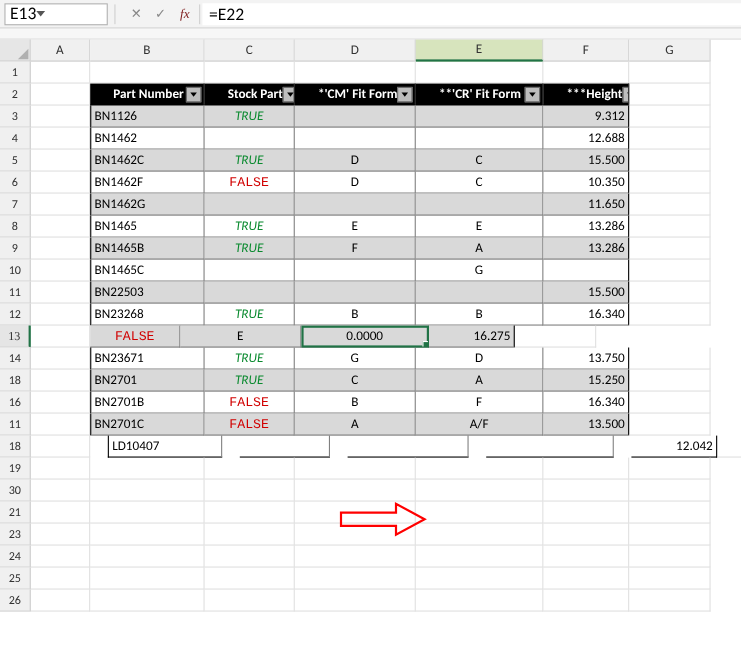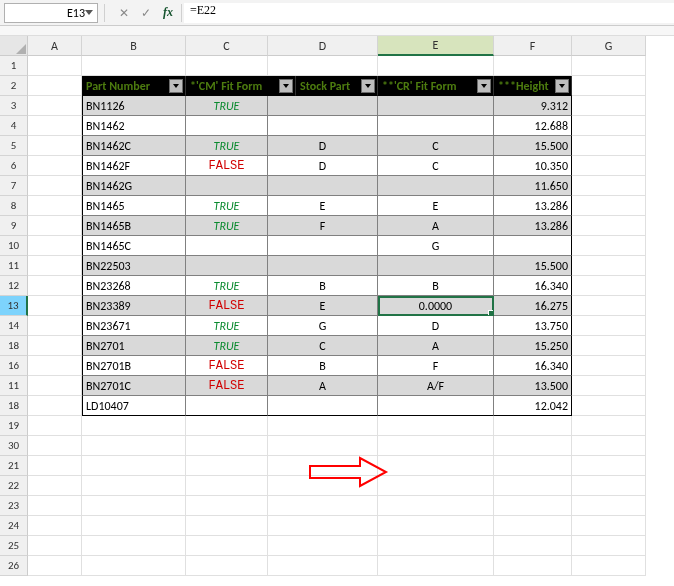--- a/index.html
+++ b/index.html
@@ -1,66 +1,66 @@
 <!DOCTYPE html>
 <html><head>
 <meta charset="utf-8">
 <style>
   * { box-sizing: border-box; margin: 0; padding: 0; }
   body { font-family: Calibri, Arial, sans-serif; font-size: 11px; background: #fff; color: #000; width: 674px; height: 586px; overflow: hidden; }
   
   
   .fbar { display: flex; align-items: center; border-bottom: 1px solid #ccc; height: 26px; background: #f3f3f3; }
-  .name-box { width: 94px; height: 20px; margin: 0 4px; background: #fff; border: 1px solid #b0b0b0; padding: 0 4px; display: flex; align-items: center; justify-content: flex-end; font-size: 12px; }
+  .name-box { width: 94px; height: 20px; margin: 0 4px; background: #fff; border: 1px solid #b0b0b0; padding: 0 4px; display: flex; align-items: center; justify-content: flex-start; font-size: 16px; }
   .name-box .dd { width: 0; height: 0; border-left: 4px solid transparent; border-right: 4px solid transparent; border-top: 5px solid #555; }
   .fbar-btns { display: flex; gap: 0; align-items: center; margin-left: 6px; }
   .fbar-btn { width: 22px; height: 20px; display: flex; align-items: center; justify-content: center; color: #888; font-size: 12px; cursor: default; }
-  .fbar-btn.fx { color: #14532d; font-style: italic; font-family: Georgia, serif; font-weight: bold; }
+  .fbar-btn.fx { color: #7f1d1d; font-style: italic; font-family: Georgia, serif; }
   .fbar-sep { width: 1px; height: 18px; background: #d0d0d0; margin: 0 2px; }
-  .formula-input { flex: 1; height: 20px; padding: 0 6px; background: #fff; border: none; font-size: 12px; display: flex; align-items: flex-start; font-family: Liberation Serif, serif; }
+  .formula-input { flex: 1; height: 20px; padding: 0 6px; background: #fff; border: none; font-size: 16px; display: flex; align-items: flex-end; }
   
   
   .thin-bar { height: 10px; background: #f7f7f7; border-bottom: 1px solid #ddd; }
   
   
   .grid { position: relative; }
   
   
   .colh-row { display: flex; height: 20px; }
   .corner { width: 28px; height: 20px; background: #e6e6e6; border-right: 1px solid #ccc; border-bottom: 1px solid #ccc; display:flex; align-items:flex-end; justify-content:flex-end; }
   .corner svg { width:10px; height:10px; margin:0 1px 1px 0; }
   .col-h { height: 20px; background: #f0f0f0; border-right: 1px solid #d4d4d4; border-bottom: 1px solid #ccc; display: flex; align-items: center; justify-content: center; font-size: 12px; color: #333; }
   .col-h.sel { background: #d7e4bd; border-bottom: 2px solid #217346; }
   
   
   .rows { }
   .row { display: flex; height: 20px; }
   .row-h { width: 28px; background: #f0f0f0; border-right: 1px solid #ccc; border-bottom: 1px solid #d4d4d4; display: flex; align-items: center; justify-content: center; font-size: 11px; color: #333; flex-shrink:0; }
-  .row-h.sel { background: #7dd3fc; border-right: 2px solid #217346; }
+  .row-h.sel { background: #e5e5e5; border-right: 2px solid #217346; font-family: Liberation Serif, serif; }
   .cell { border-right: 1px solid #e0e0e0; border-bottom: 1px solid #e0e0e0; display: flex; align-items: center; padding: 0 3px; font-size: 12px; overflow: hidden; white-space: nowrap; flex-shrink:0; }
   
   
   .clA { width: 54px; }
   .clB { width: 104px; }
   .clC { width: 82px; }
   .clD { width: 110px; }
   .clE { width: 116px; }
   .clF { width: 78px; }
   .clG { width: 74px; }
   
   
-  .th { background: #000; color: #4d7c0f; font-weight: bold; display: flex; align-items: center; justify-content: space-between; padding: 0 2px 0 4px; border-right: 1px solid #333; border-bottom: 1px solid #000; }
+  .th { background: #000; color: #ffffff; font-weight: bold; display: flex; align-items: center; justify-content: space-between; padding: 0 2px 0 21px; border-right: 1px solid #333; border-bottom: 1px solid #000; }
   .th .filt { width: 14px; height: 14px; background: #bdbdbd; border: 1px solid #6b6b6b; display: flex; align-items: center; justify-content: center; flex-shrink: 0; }
   .th .filt::after { content:''; width:0;height:0;border-left:3px solid transparent;border-right:3px solid transparent;border-top:4px solid #000; }
   
   
   .b { border-right: 1px solid #808080; border-bottom: 1px solid #808080; }
   .bl { border-left: 1px solid #000; }
   .br-r { border-right: 1px solid #000; }
-  .bb-r { border-bottom: 1px solid #000; }
+  .bb-r { border-bottom: 1px solid #000; margin-left: 16px; }
   
   .band { background: #d9d9d9; }
   
   .vTrue { color: #0a8a2f; text-align: center; justify-content: center; font-style: italic; }
   .vFalse { color: #d10000; text-align: center; justify-content: center; font-family: Liberation Mono, monospace; }
   .ctr { justify-content: center; }
   .rt { justify-content: flex-end; }
   
   
   .selcell { outline: 2px solid #217346; outline-offset: -2px; position: relative; z-index: 5; }
@@ -126,26 +126,26 @@
         <div class="cell clF"></div>
         <div class="cell clG"></div>
       </div>
       <div class="row">
         <div class="row-h">2</div>
         <div class="cell clA"></div>
         <div class="cell clB th">
           <span>Part Number</span>
           <span class="filt"></span>
         </div>
+        <div class="cell clC th">
+          <span>Stock Part</span>
+          <span class="filt"></span>
+        </div>
         <div class="cell clD th">
           <span>*'CM' Fit Form</span>
-          <span class="filt"></span>
-        </div>
-        <div class="cell clC th">
-          <span>Stock Part</span>
           <span class="filt"></span>
         </div>
         <div class="cell clE th">
           <span>**'CR' Fit Form</span>
           <span class="filt"></span>
         </div>
         <div class="cell clF th">
           <span>***Height</span>
           <span class="filt"></span>
         </div>
@@ -247,21 +247,20 @@
         <div class="cell clB b bl ">BN23268</div>
         <div class="cell clC b  vTrue">TRUE</div>
         <div class="cell clD b ctr ">B</div>
         <div class="cell clE b ctr ">B</div>
         <div class="cell clF b rt br-r ">16.340</div>
         <div class="cell clG"></div>
       </div>
       <div class="row">
         <div class="row-h sel">13</div>
         <div class="cell clA"></div>
-        <div class="cell clB b bl band">BN23389</div>
         <div class="cell clC b band vFalse">FALSE</div>
         <div class="cell clD b ctr band">E</div>
         <div class="cell clE b ctr band selcell">0.0000</div>
         <div class="cell clF b rt br-r band">16.275</div>
         <div class="cell clG"></div>
       </div>
       <div class="row">
         <div class="row-h">14</div>
         <div class="cell clA"></div>
         <div class="cell clB b bl ">BN23671</div>
@@ -326,30 +325,20 @@
         <div class="cell clA"></div>
         <div class="cell clB"></div>
         <div class="cell clC"></div>
         <div class="cell clD"></div>
         <div class="cell clE"></div>
         <div class="cell clF"></div>
         <div class="cell clG"></div>
       </div>
       <div class="row">
         <div class="row-h">21</div>
-        <div class="cell clA"></div>
-        <div class="cell clB"></div>
-        <div class="cell clC"></div>
-        <div class="cell clD"></div>
-        <div class="cell clE"></div>
-        <div class="cell clF"></div>
-        <div class="cell clG"></div>
-      </div>
-      <div class="row">
-        <div class="row-h">22</div>
         <div class="cell clA"></div>
         <div class="cell clB"></div>
         <div class="cell clC"></div>
         <div class="cell clD"></div>
         <div class="cell clE"></div>
         <div class="cell clF"></div>
         <div class="cell clG"></div>
       </div>
       <div class="row">
         <div class="row-h">23</div>

